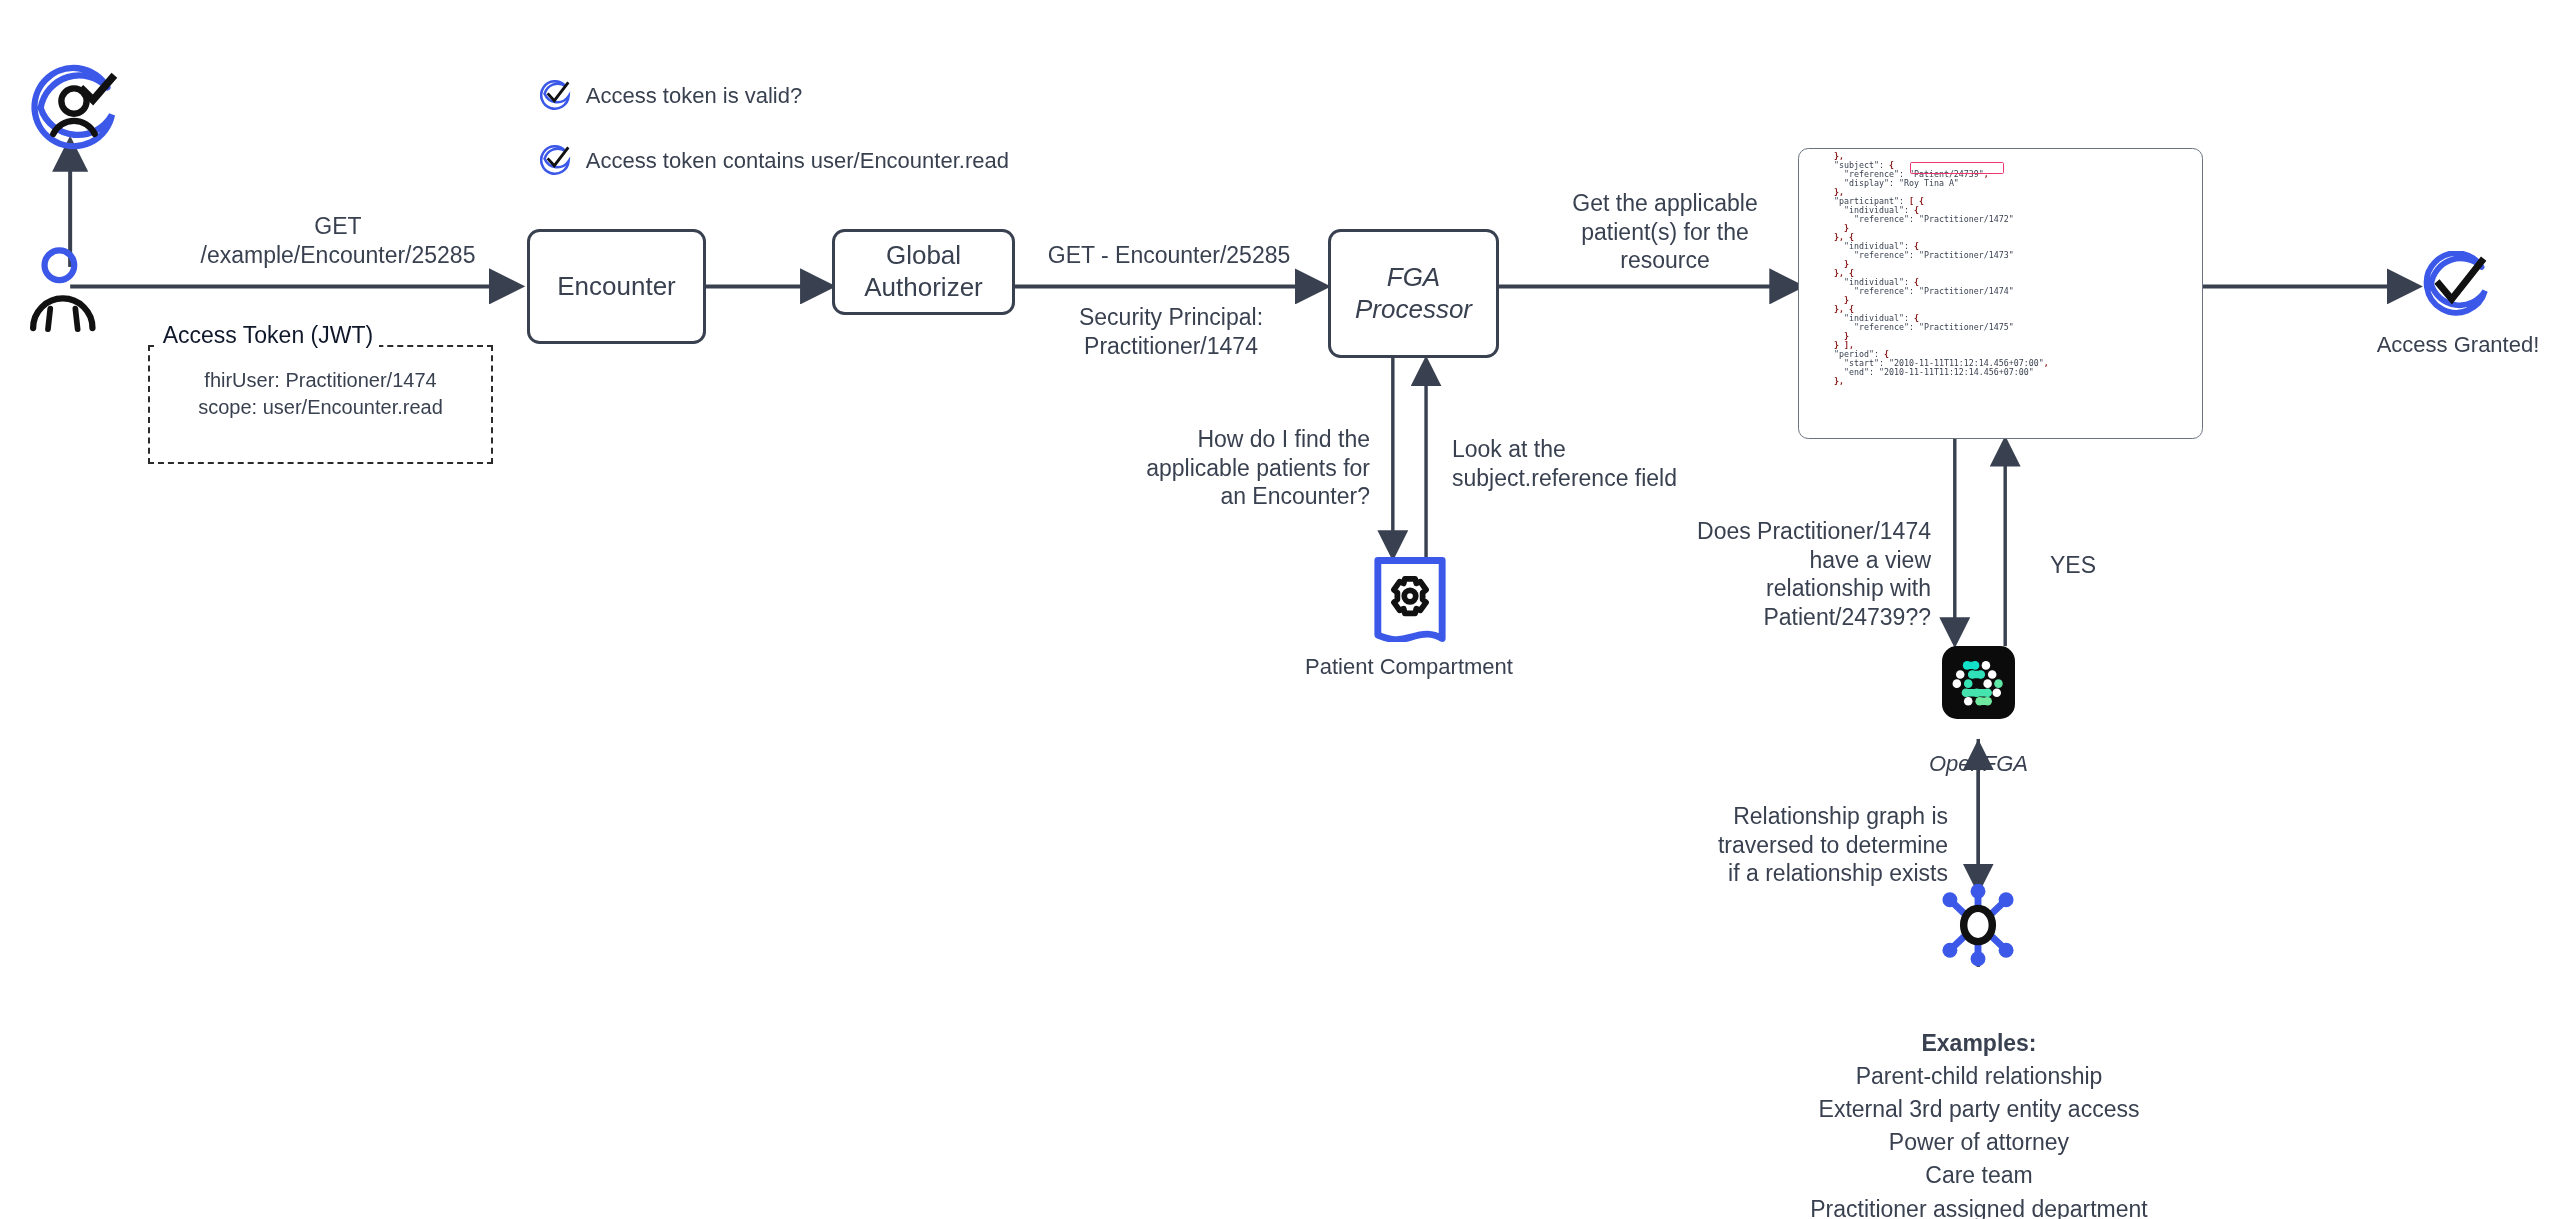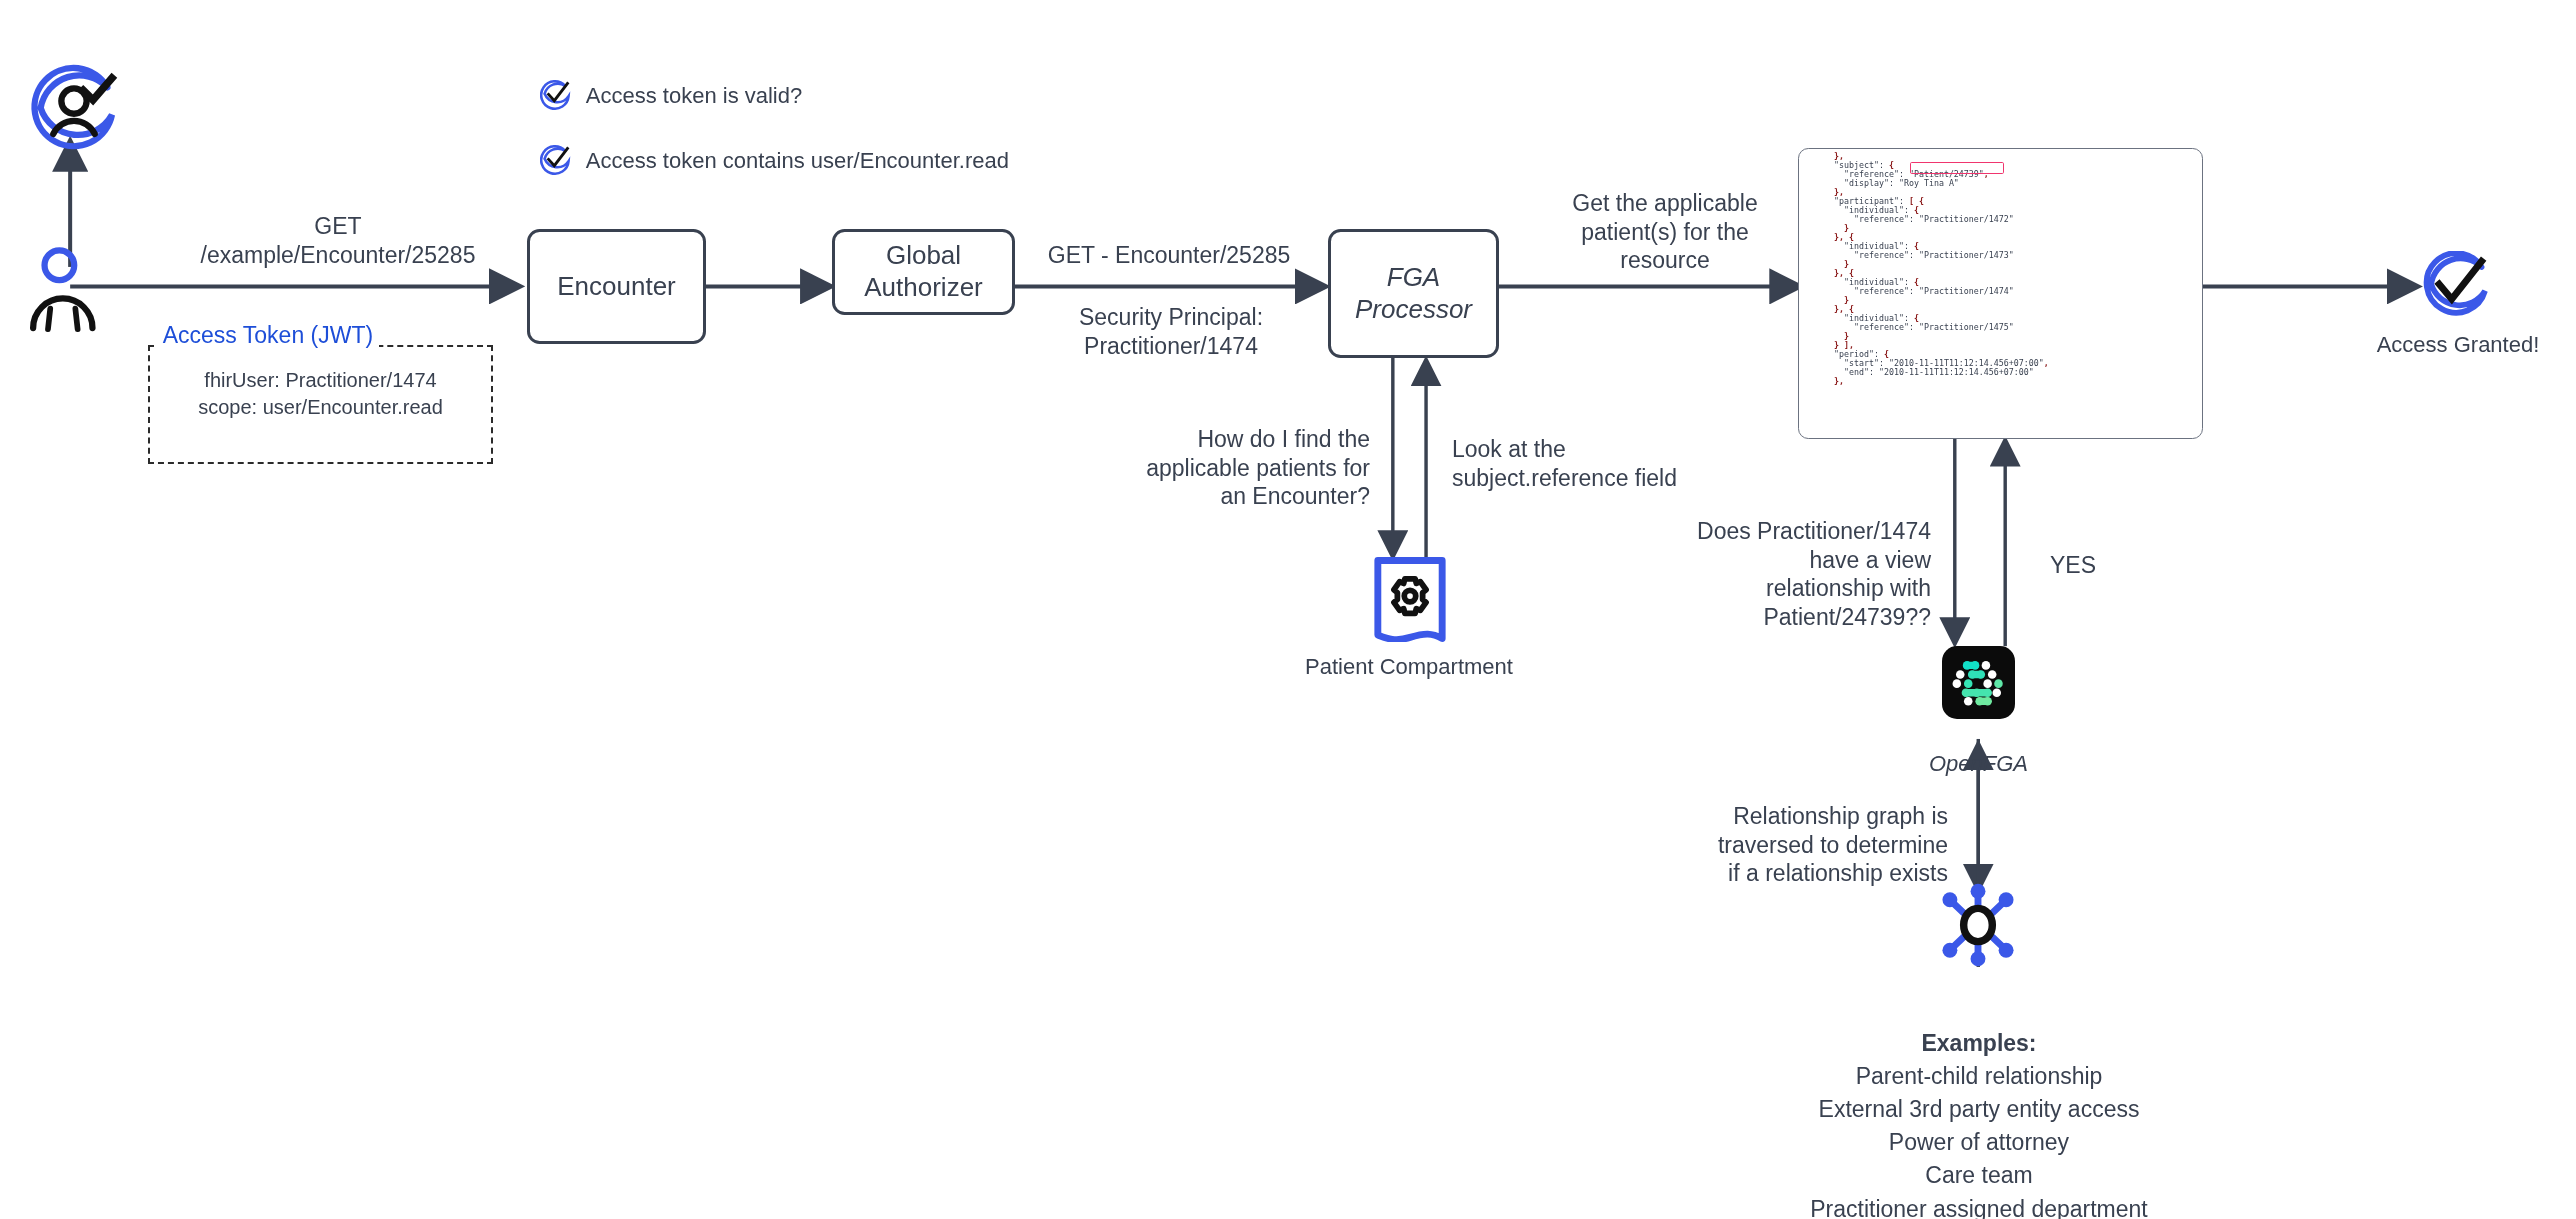--- a/index.html
+++ b/index.html
@@ -50,21 +50,21 @@
   
   .jwt{
     position:absolute;
     border:2.9px dashed #2b2b2b;
     background:transparent;
     box-sizing:border-box;
   }
   .jwt-title{
     position:absolute;
     font-size:23px;
-    color:#1d4ed8;
+    color:#0f172a;
     background:#ffffff;
     padding:0 5.7px;
     white-space:nowrap;
   }
   .jwt-body{
     position:absolute;
     font-size:20px;
     line-height:1.36;
     color:#394150;
     text-align:center;

